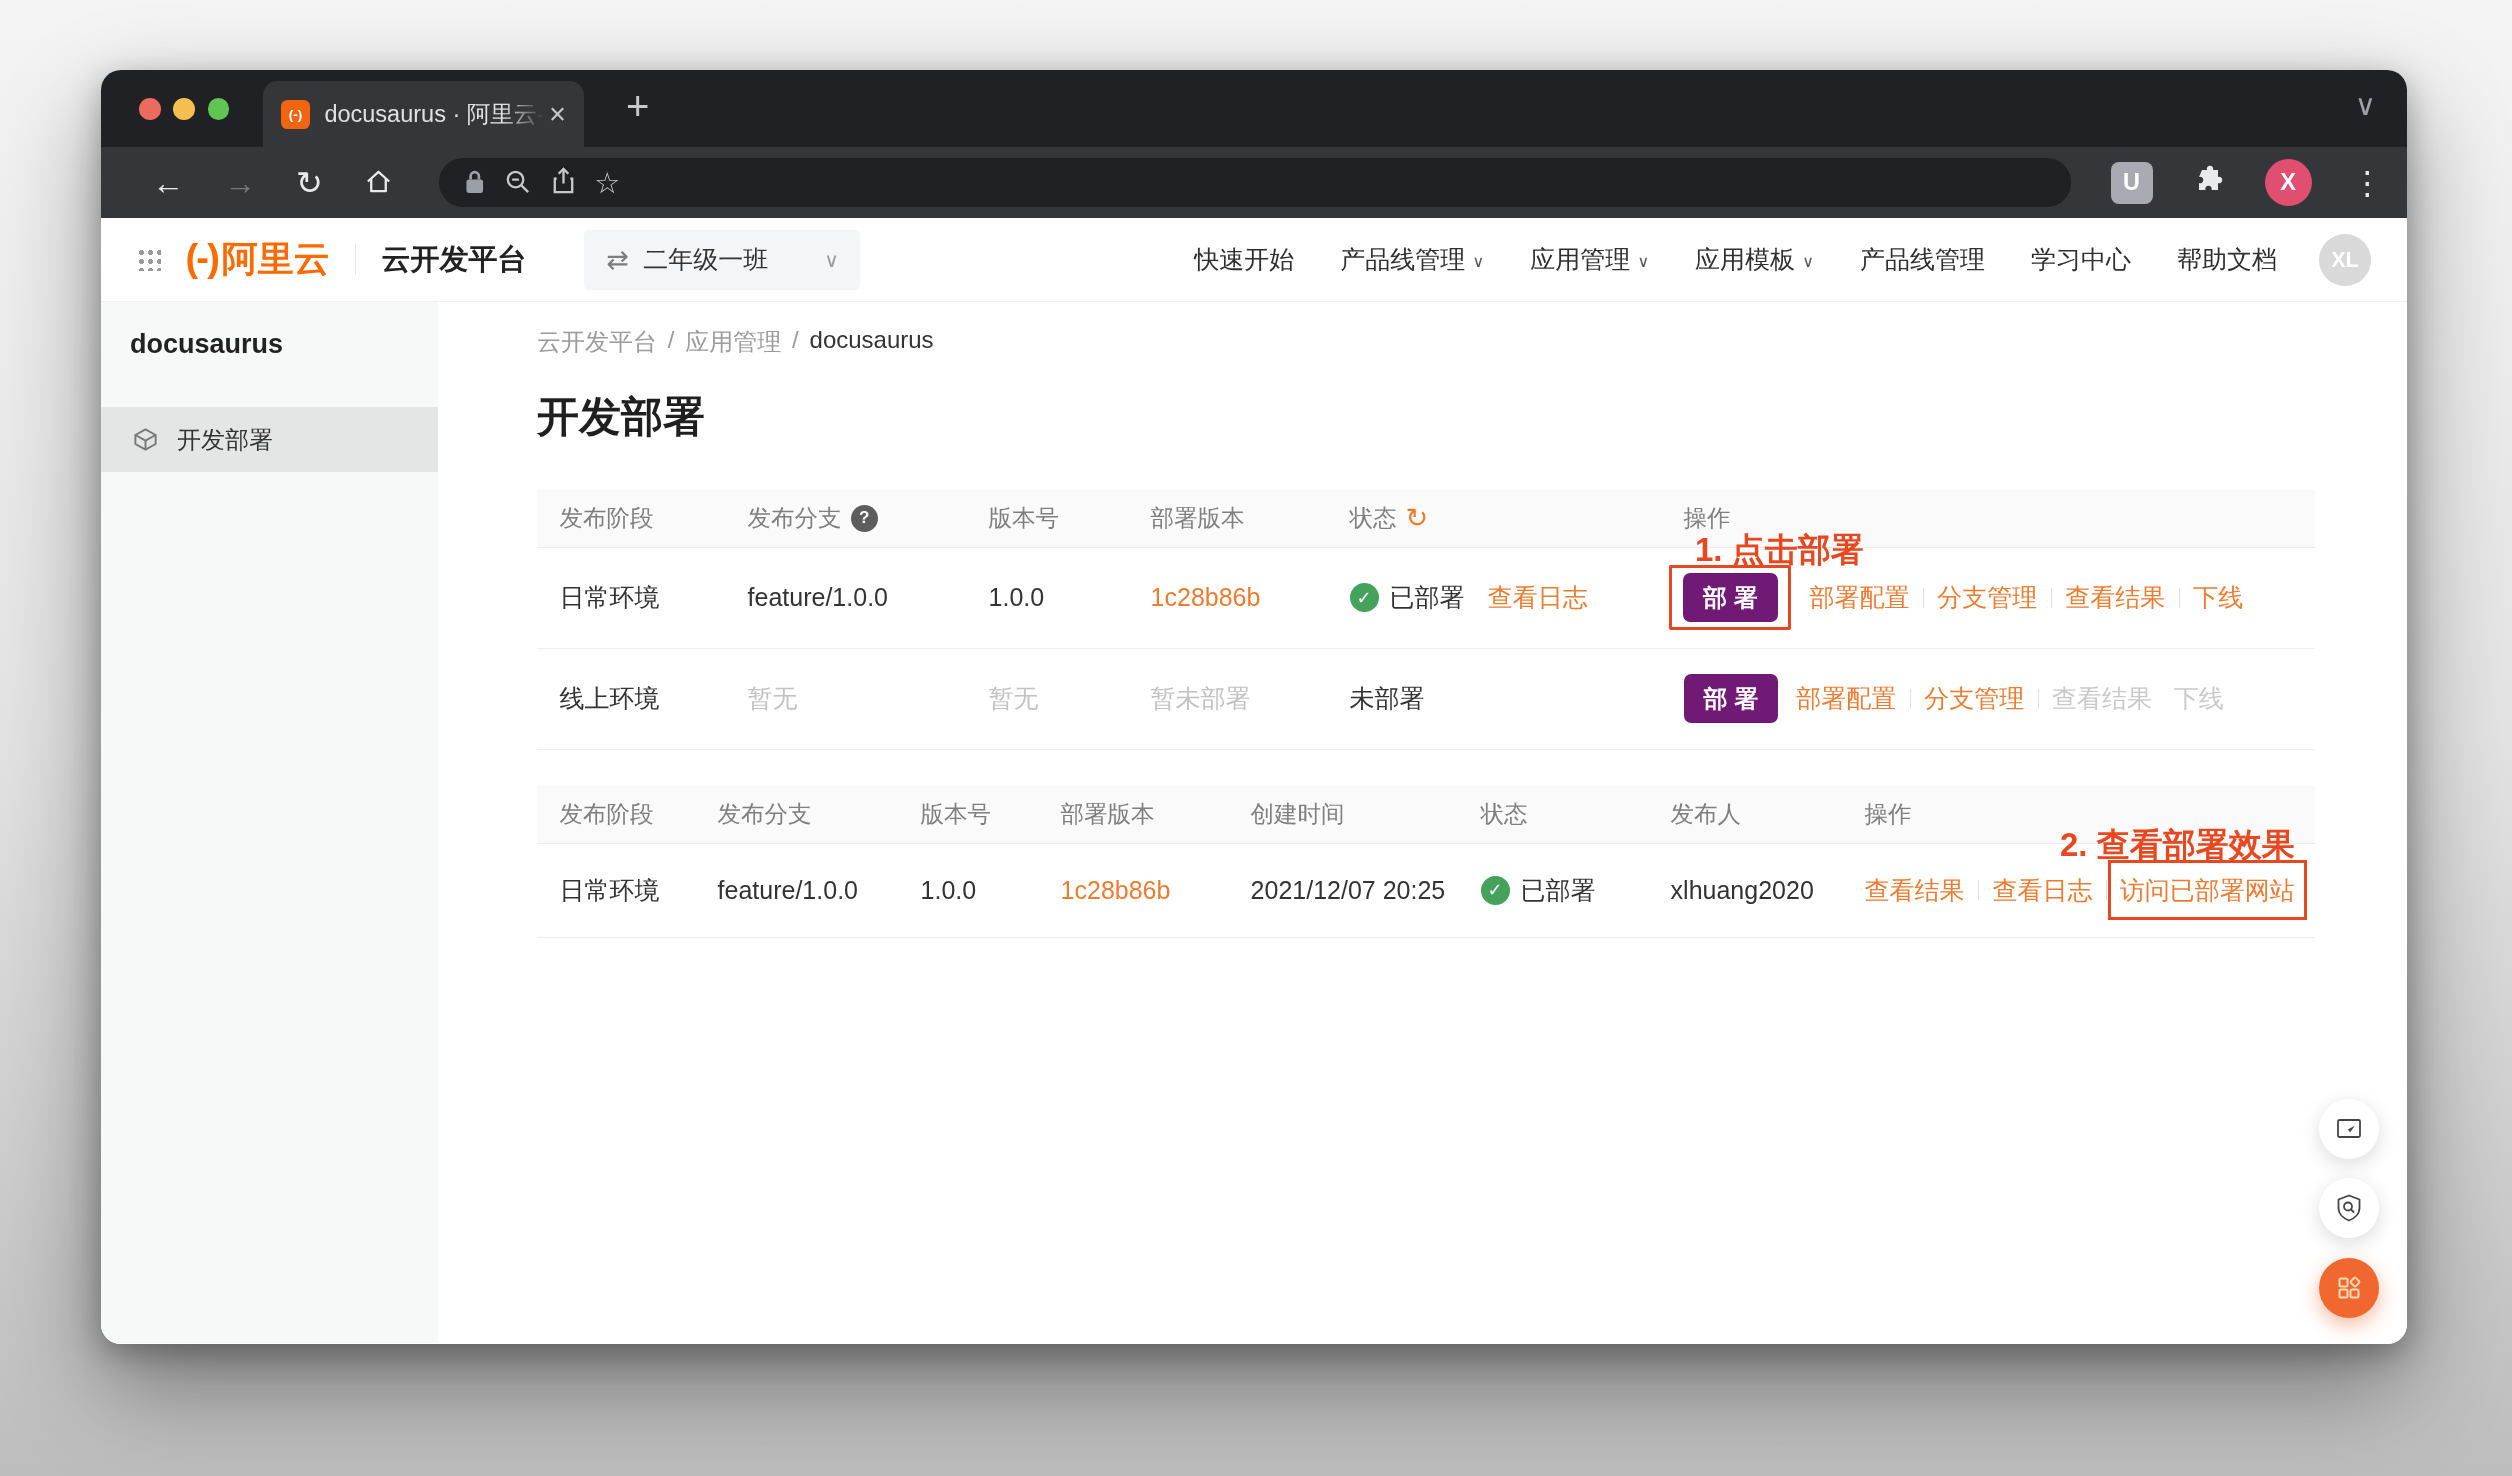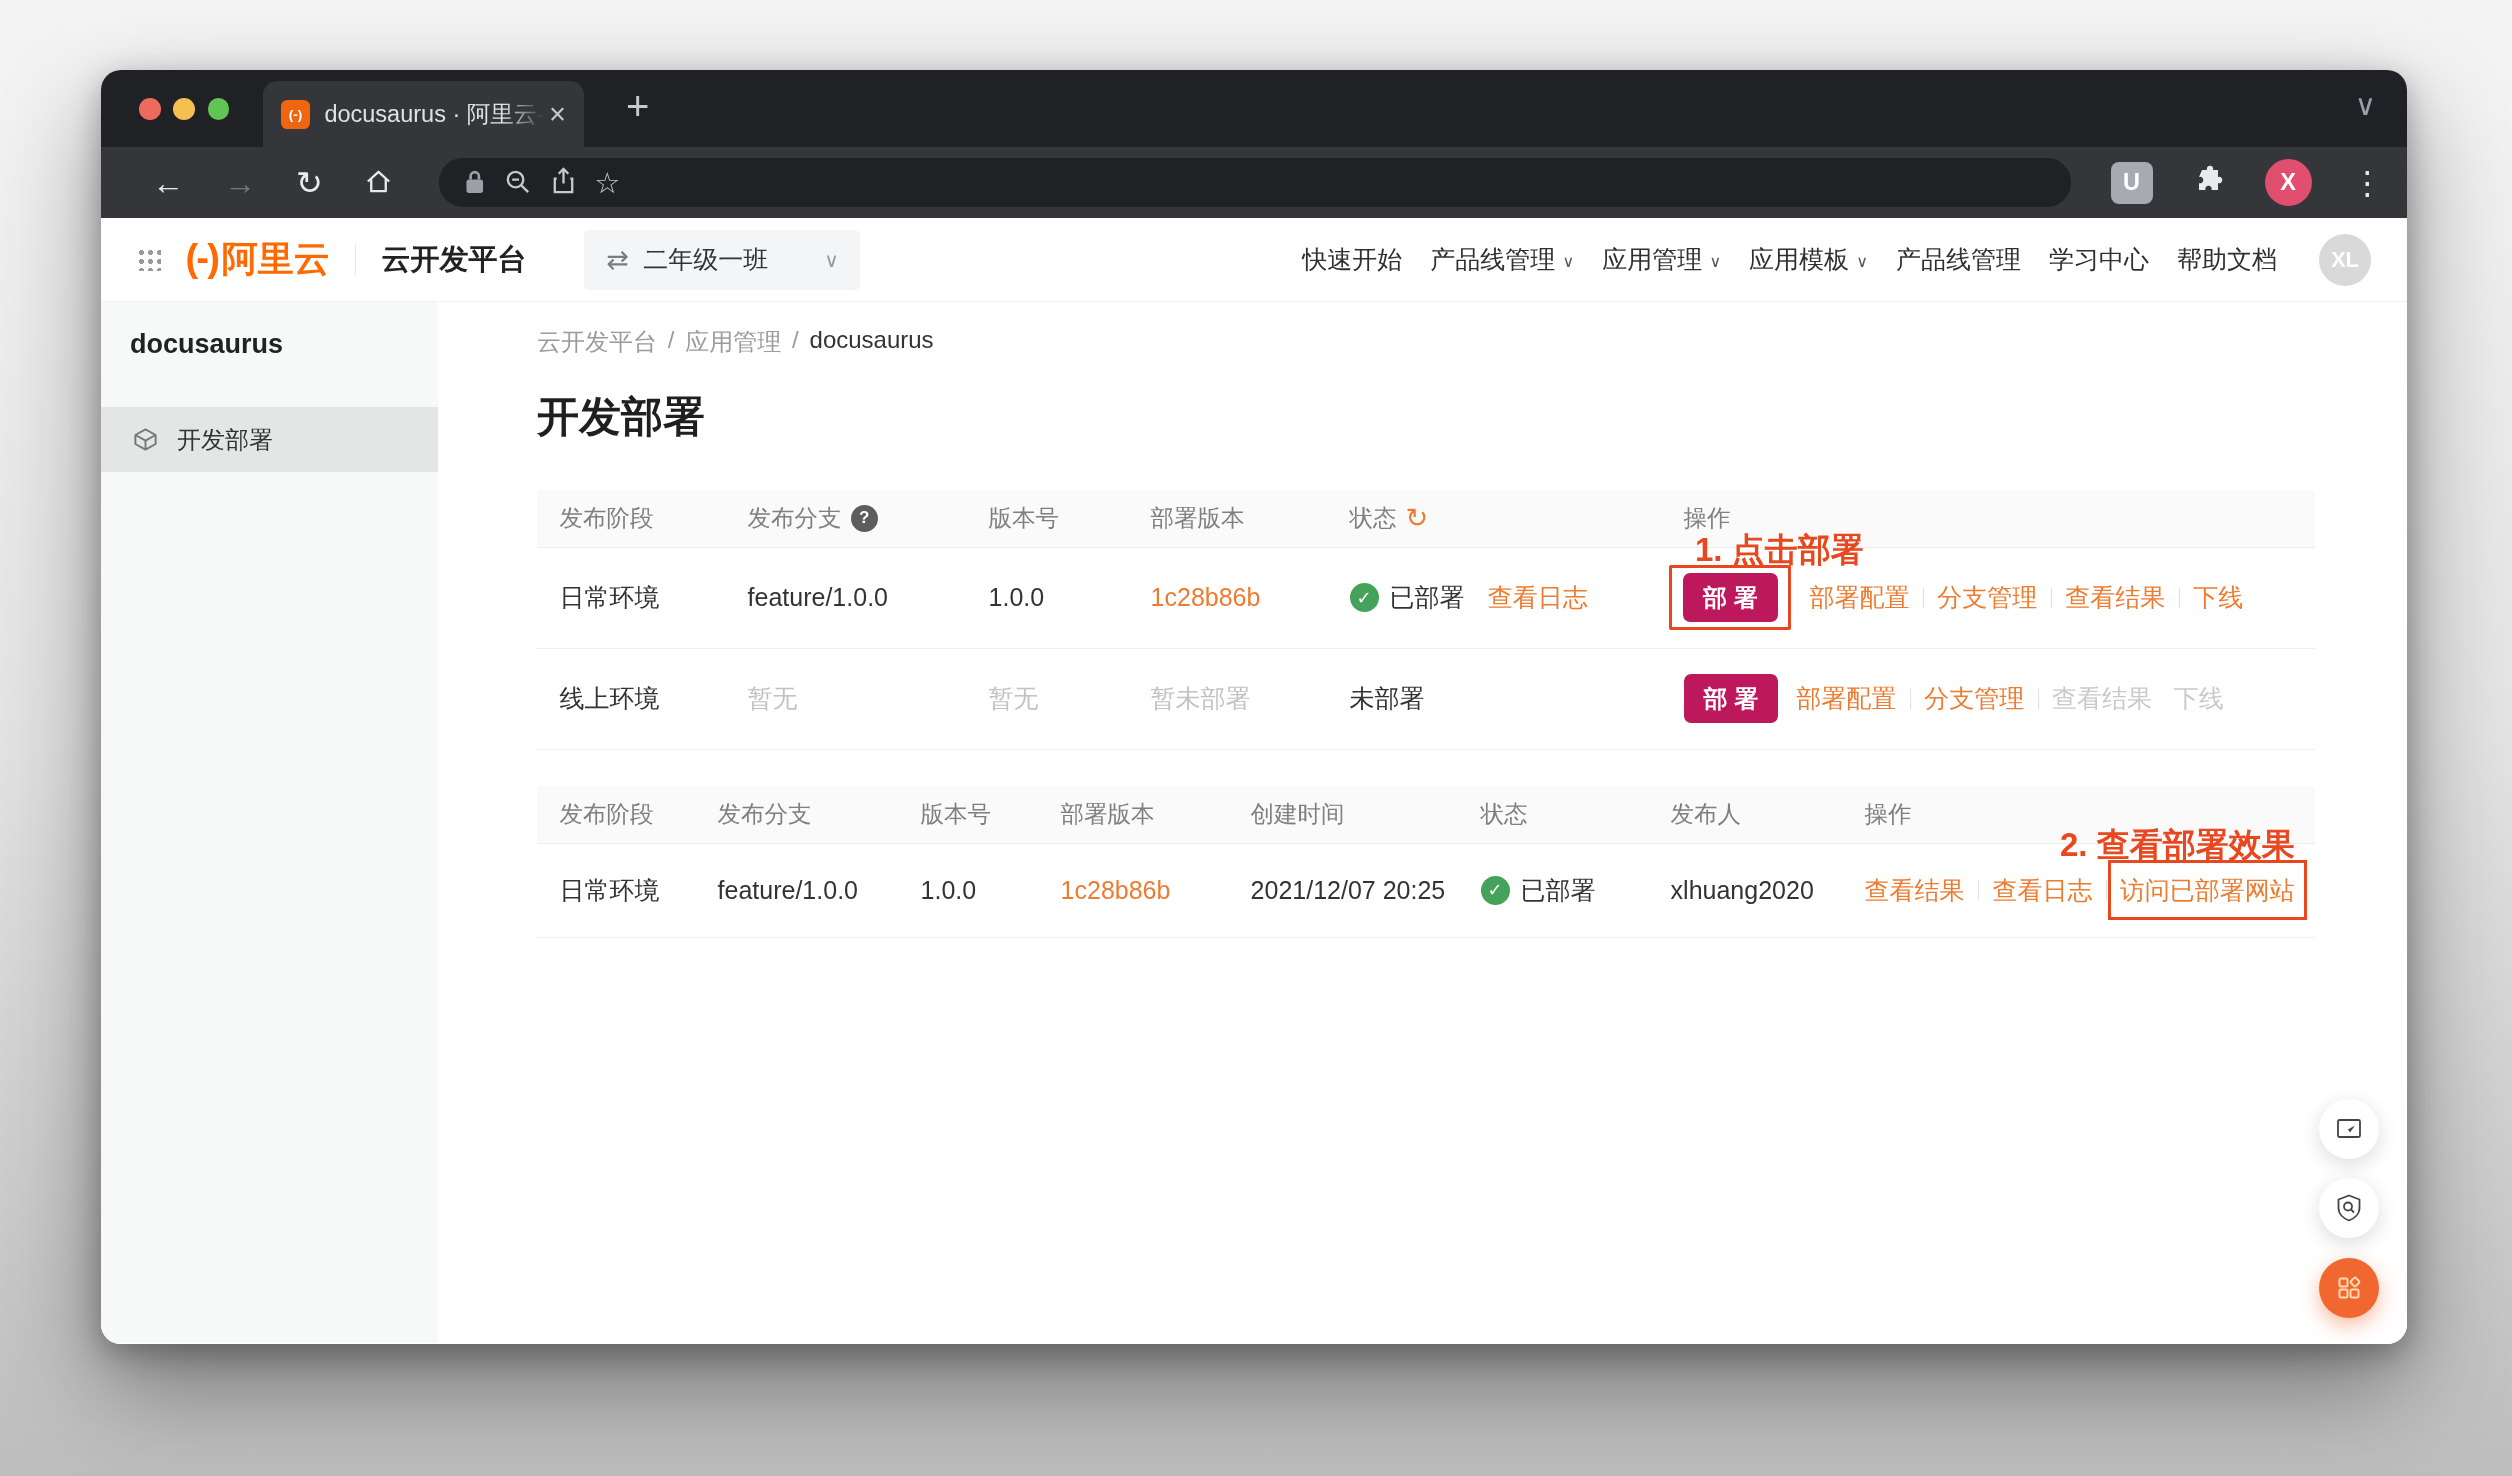--- a/index.html
+++ b/index.html
@@ -54,21 +54,21 @@
   .brand { display:flex; align-items:baseline; margin-left:25px; color:#FF6A00; }
   .brand-mark { font-size:38px; font-weight:800; letter-spacing:-1.8px; }
   .brand-name { font-size:36px; font-weight:700; margin-left:3.6px; }
   .vdiv { width:1.8px; height:31px; background:#e8e8e8; margin:0 25px; }
   .product { font-size:29px; font-weight:600; color:#222; }
   .workspace { margin-left:58px; width:276px; height:60px; background:#f4f5f6; border-radius:5.4px;
                display:flex; align-items:center; padding:0 21.7px; gap:14.4px; }
   .ws-icon { color:#7a7c80; font-size:27px; }
   .ws-label { font-size:25px; color:#333; }
   .ws-chevron { margin-left:auto; color:#9b9b9b; font-size:20px; }
-  .top-nav { margin-left:auto; display:flex; align-items:flex-end; gap:28px; }
+  .top-nav { margin-left:auto; display:flex; align-items:flex-end; gap:46px; }
   .nav-item { font-size:25px; color:#2f2f2f; display:flex; align-items:center; gap:7.2px; white-space:nowrap; }
   .nav-chevron { font-size:16px; color:#555; margin-top:3.6px; }
   .xl-avatar { margin-left:42px; width:52px; height:52px; border-radius:50%; background:#d9d9d9; color:#fff;
                font-size:21.7px; font-weight:700; display:flex; align-items:center; justify-content:center; }
 
   .body-row { display:flex; height:1041px; }
   .sidebar { width:337px; background:#f7f8f8; flex:none; }
   .side-app { padding:27px 0 0 29px; font-size:27px; font-weight:700; color:#222; }
   .side-list { margin-top:47px; }
   .side-item { height:65px; display:flex; align-items:center; gap:18px; padding-left:31px; font-size:24px; color:#555; }
@@ -93,21 +93,21 @@
   .lnk.disabled { color:#c9c9c9; }
   .hcell { display:flex; align-items:center; gap:9px; }
   .help-ic { width:27px; height:27px; border-radius:50%; background:#5d5d5d; color:#fff; font-size:17px;
              font-weight:700; display:flex; align-items:center; justify-content:center; }
   .refresh-ic { color:#ED7B30; font-size:27px; }
   .status { display:flex; align-items:center; gap:10.8px; }
   .check { width:29px; height:29px; border-radius:50%; background:#45A25A; color:#fff; font-size:18px;
            font-weight:700; display:flex; align-items:center; justify-content:center; flex:none; }
   .status .lnk { margin-left:12.6px; }
   .actions { display:flex; align-items:center; }
-  .deploy-btn { height:49px; padding:0 20px; border:none; border-radius:7.2px; background:#be185d; color:#fff;
+  .deploy-btn { height:49px; padding:0 20px; border:none; border-radius:7.2px; background:#701a75; color:#fff;
                 font-size:24px; font-weight:700; white-space:nowrap; font-family:inherit; }
   .anno-box { display:inline-flex; border:3.6px solid #E8481F; border-radius:1.8px; padding:5.4px 10.8px; margin-left:-14.4px; }
   .actions .gap { margin-left:18px; }
   .divider { width:0.9px; height:20px; background:#e0e0e0; margin:0 13.5px; }
   .sp { width:21.7px; }
 
   .section-title { margin-top:70px; font-size:28px; font-weight:700; color:#1f1f1f; }
 
   .anno-text { position:absolute; color:#E8481F; font-size:33px; font-weight:800; white-space:nowrap; z-index:3; }
   .anno1 { left:1158px; top:38px; }

